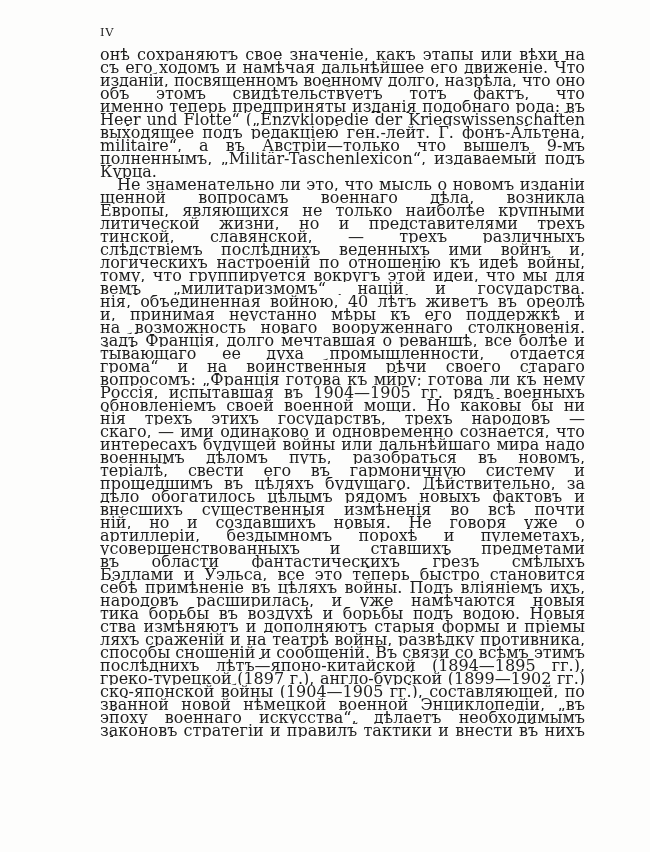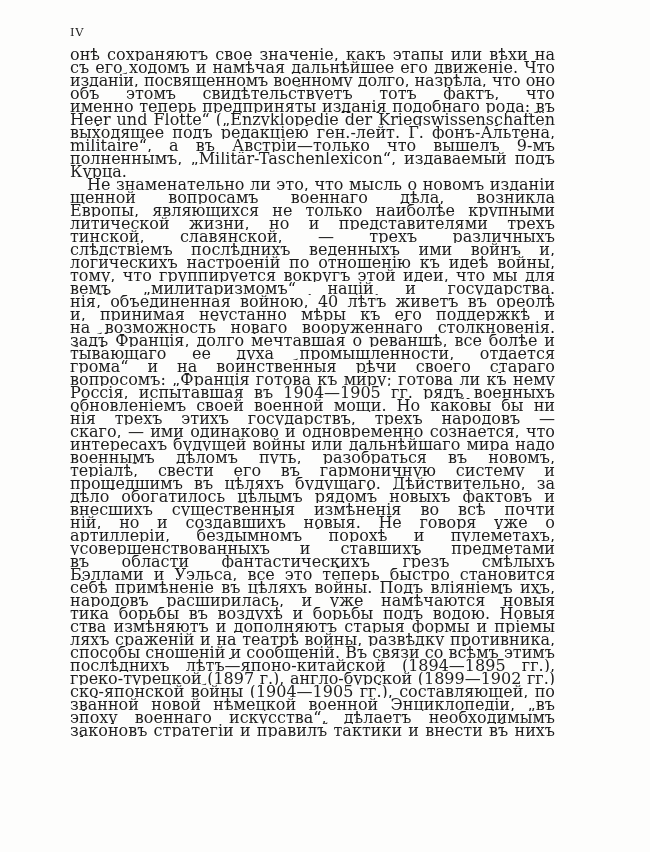--- a/index.html
+++ b/index.html
@@ -11,21 +11,21 @@
     width: 650px;
     height: 852px;
     position: relative;
     background: #fdfdfc;
     overflow: hidden;
     font-family: "DejaVu Serif", serif;
     color: #1d1d1d;
   }
   .page {
     position: absolute;
-    left: 70px;
+    left: 100px;
     top: 26px;
     width: 485px;
   }
   .page-number {
     font-size: 11.5px;
     line-height: 13px;
     height: 13px;
     letter-spacing: 0.8px;
     color: #222;
   }

